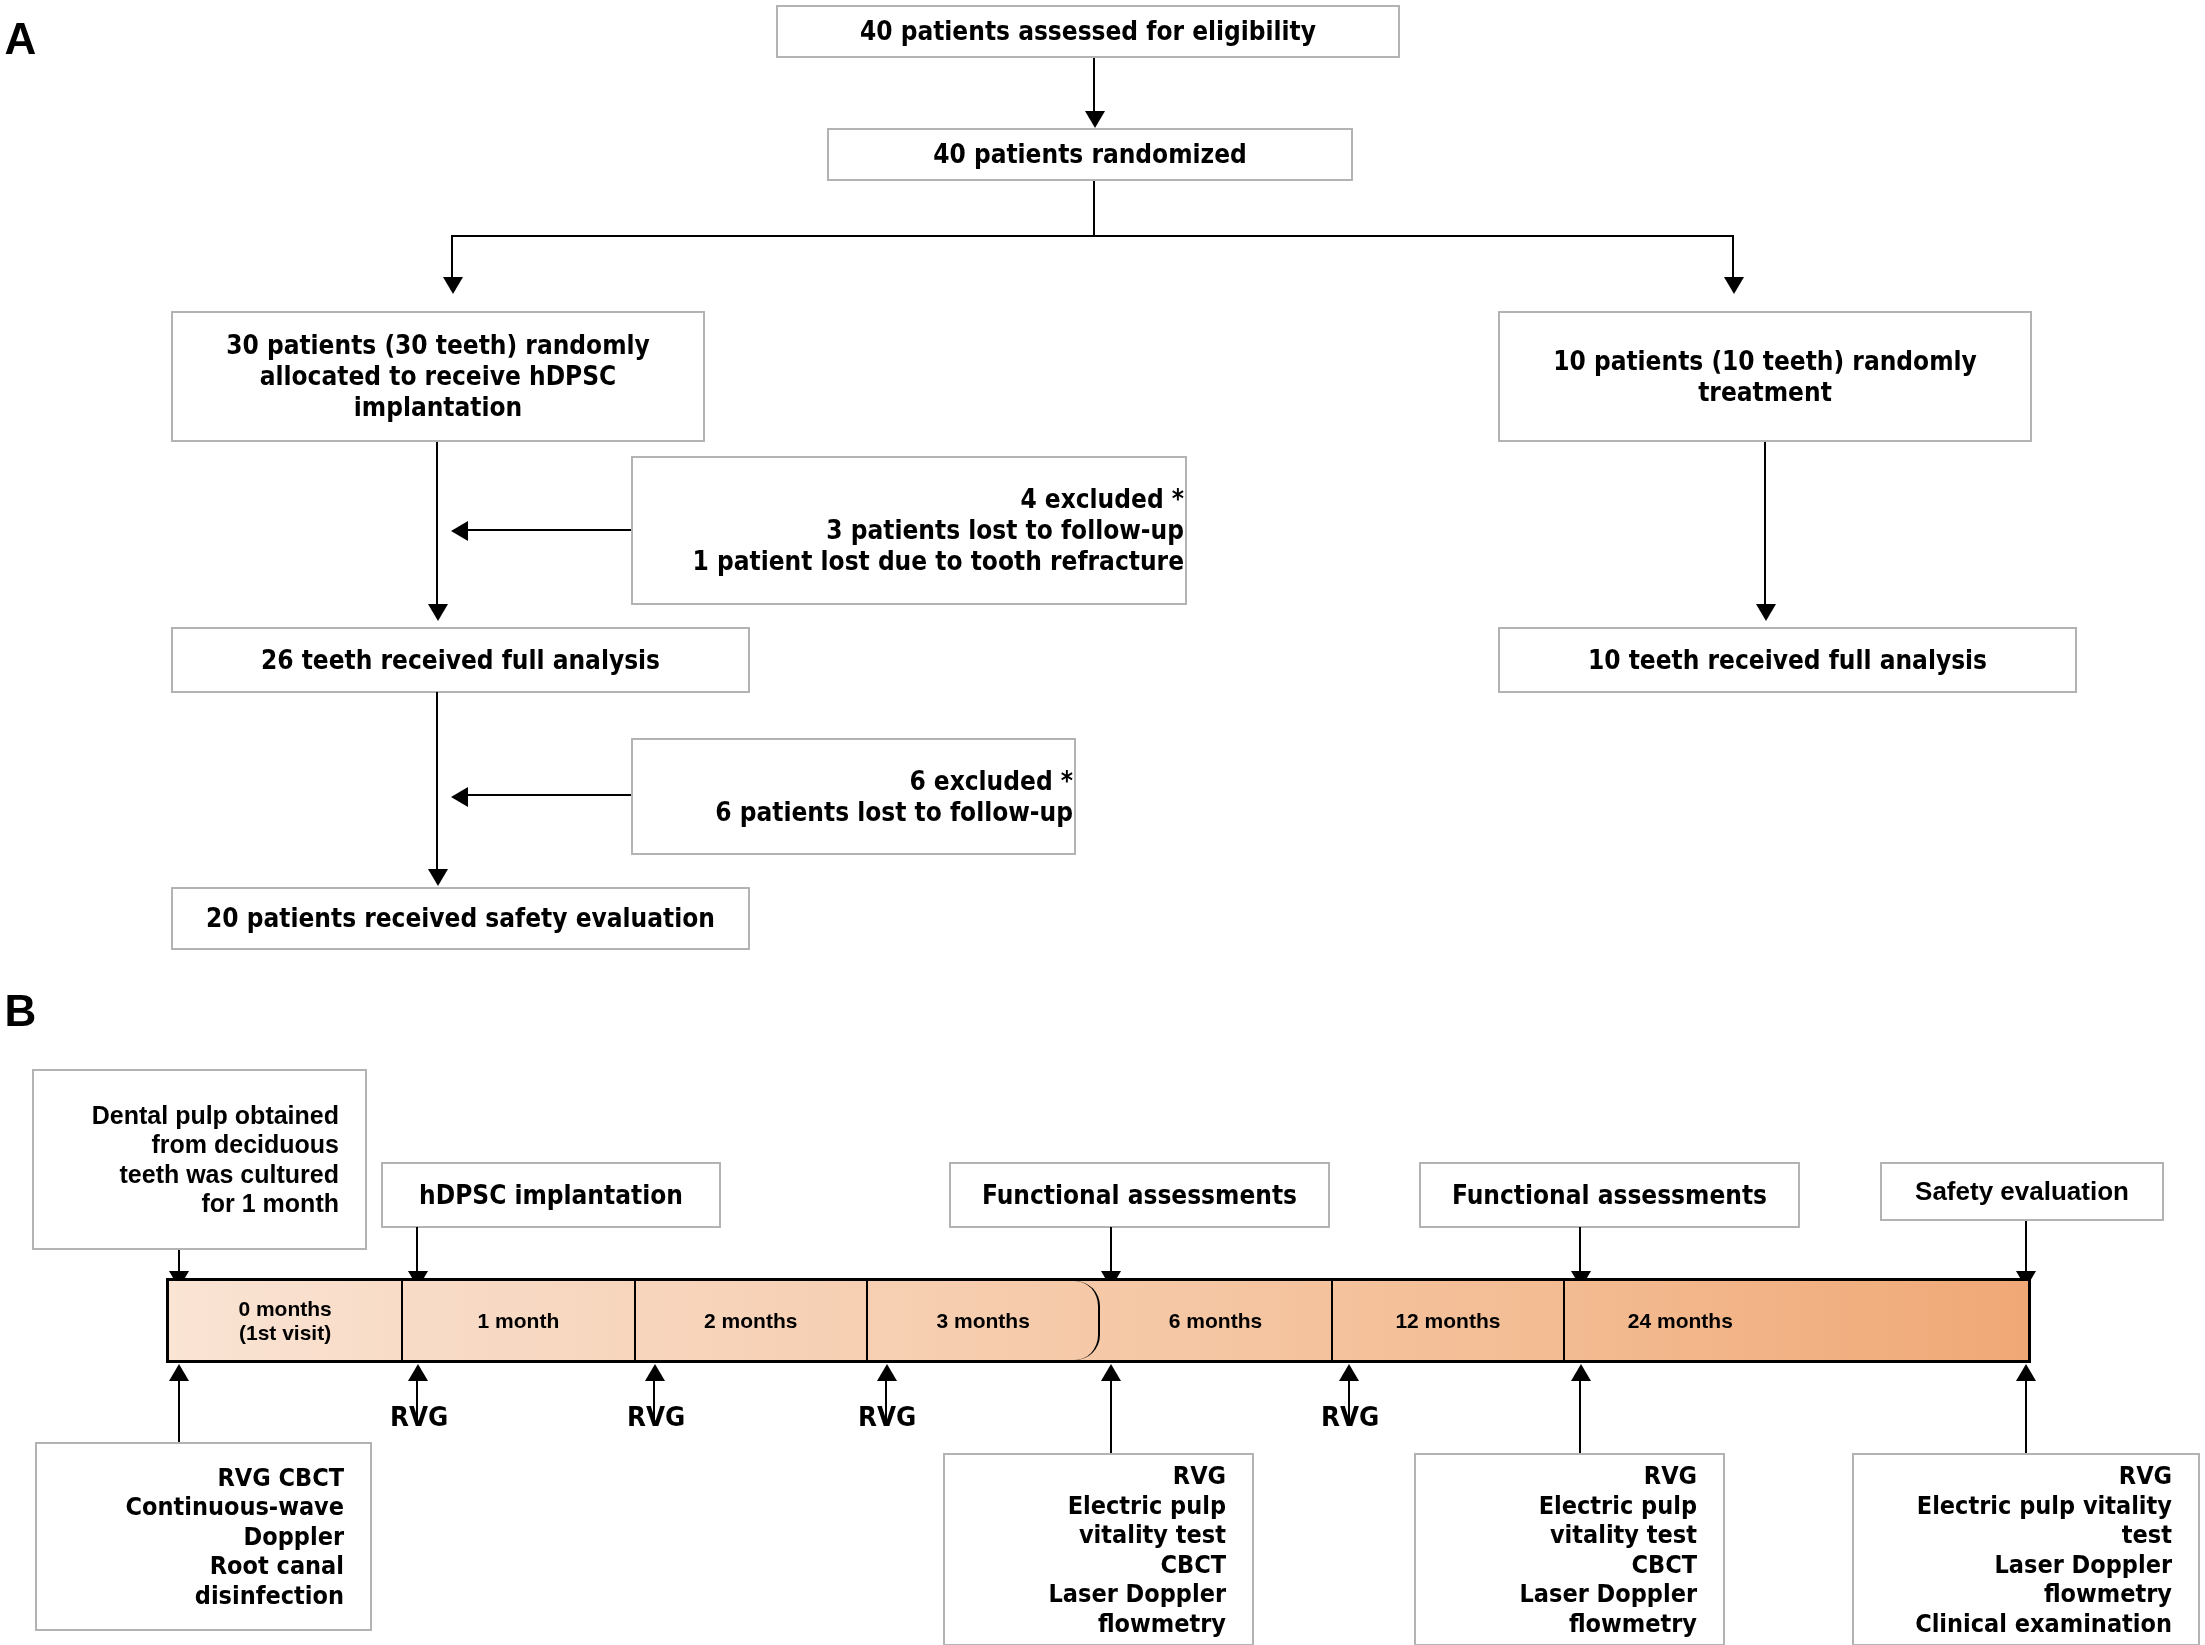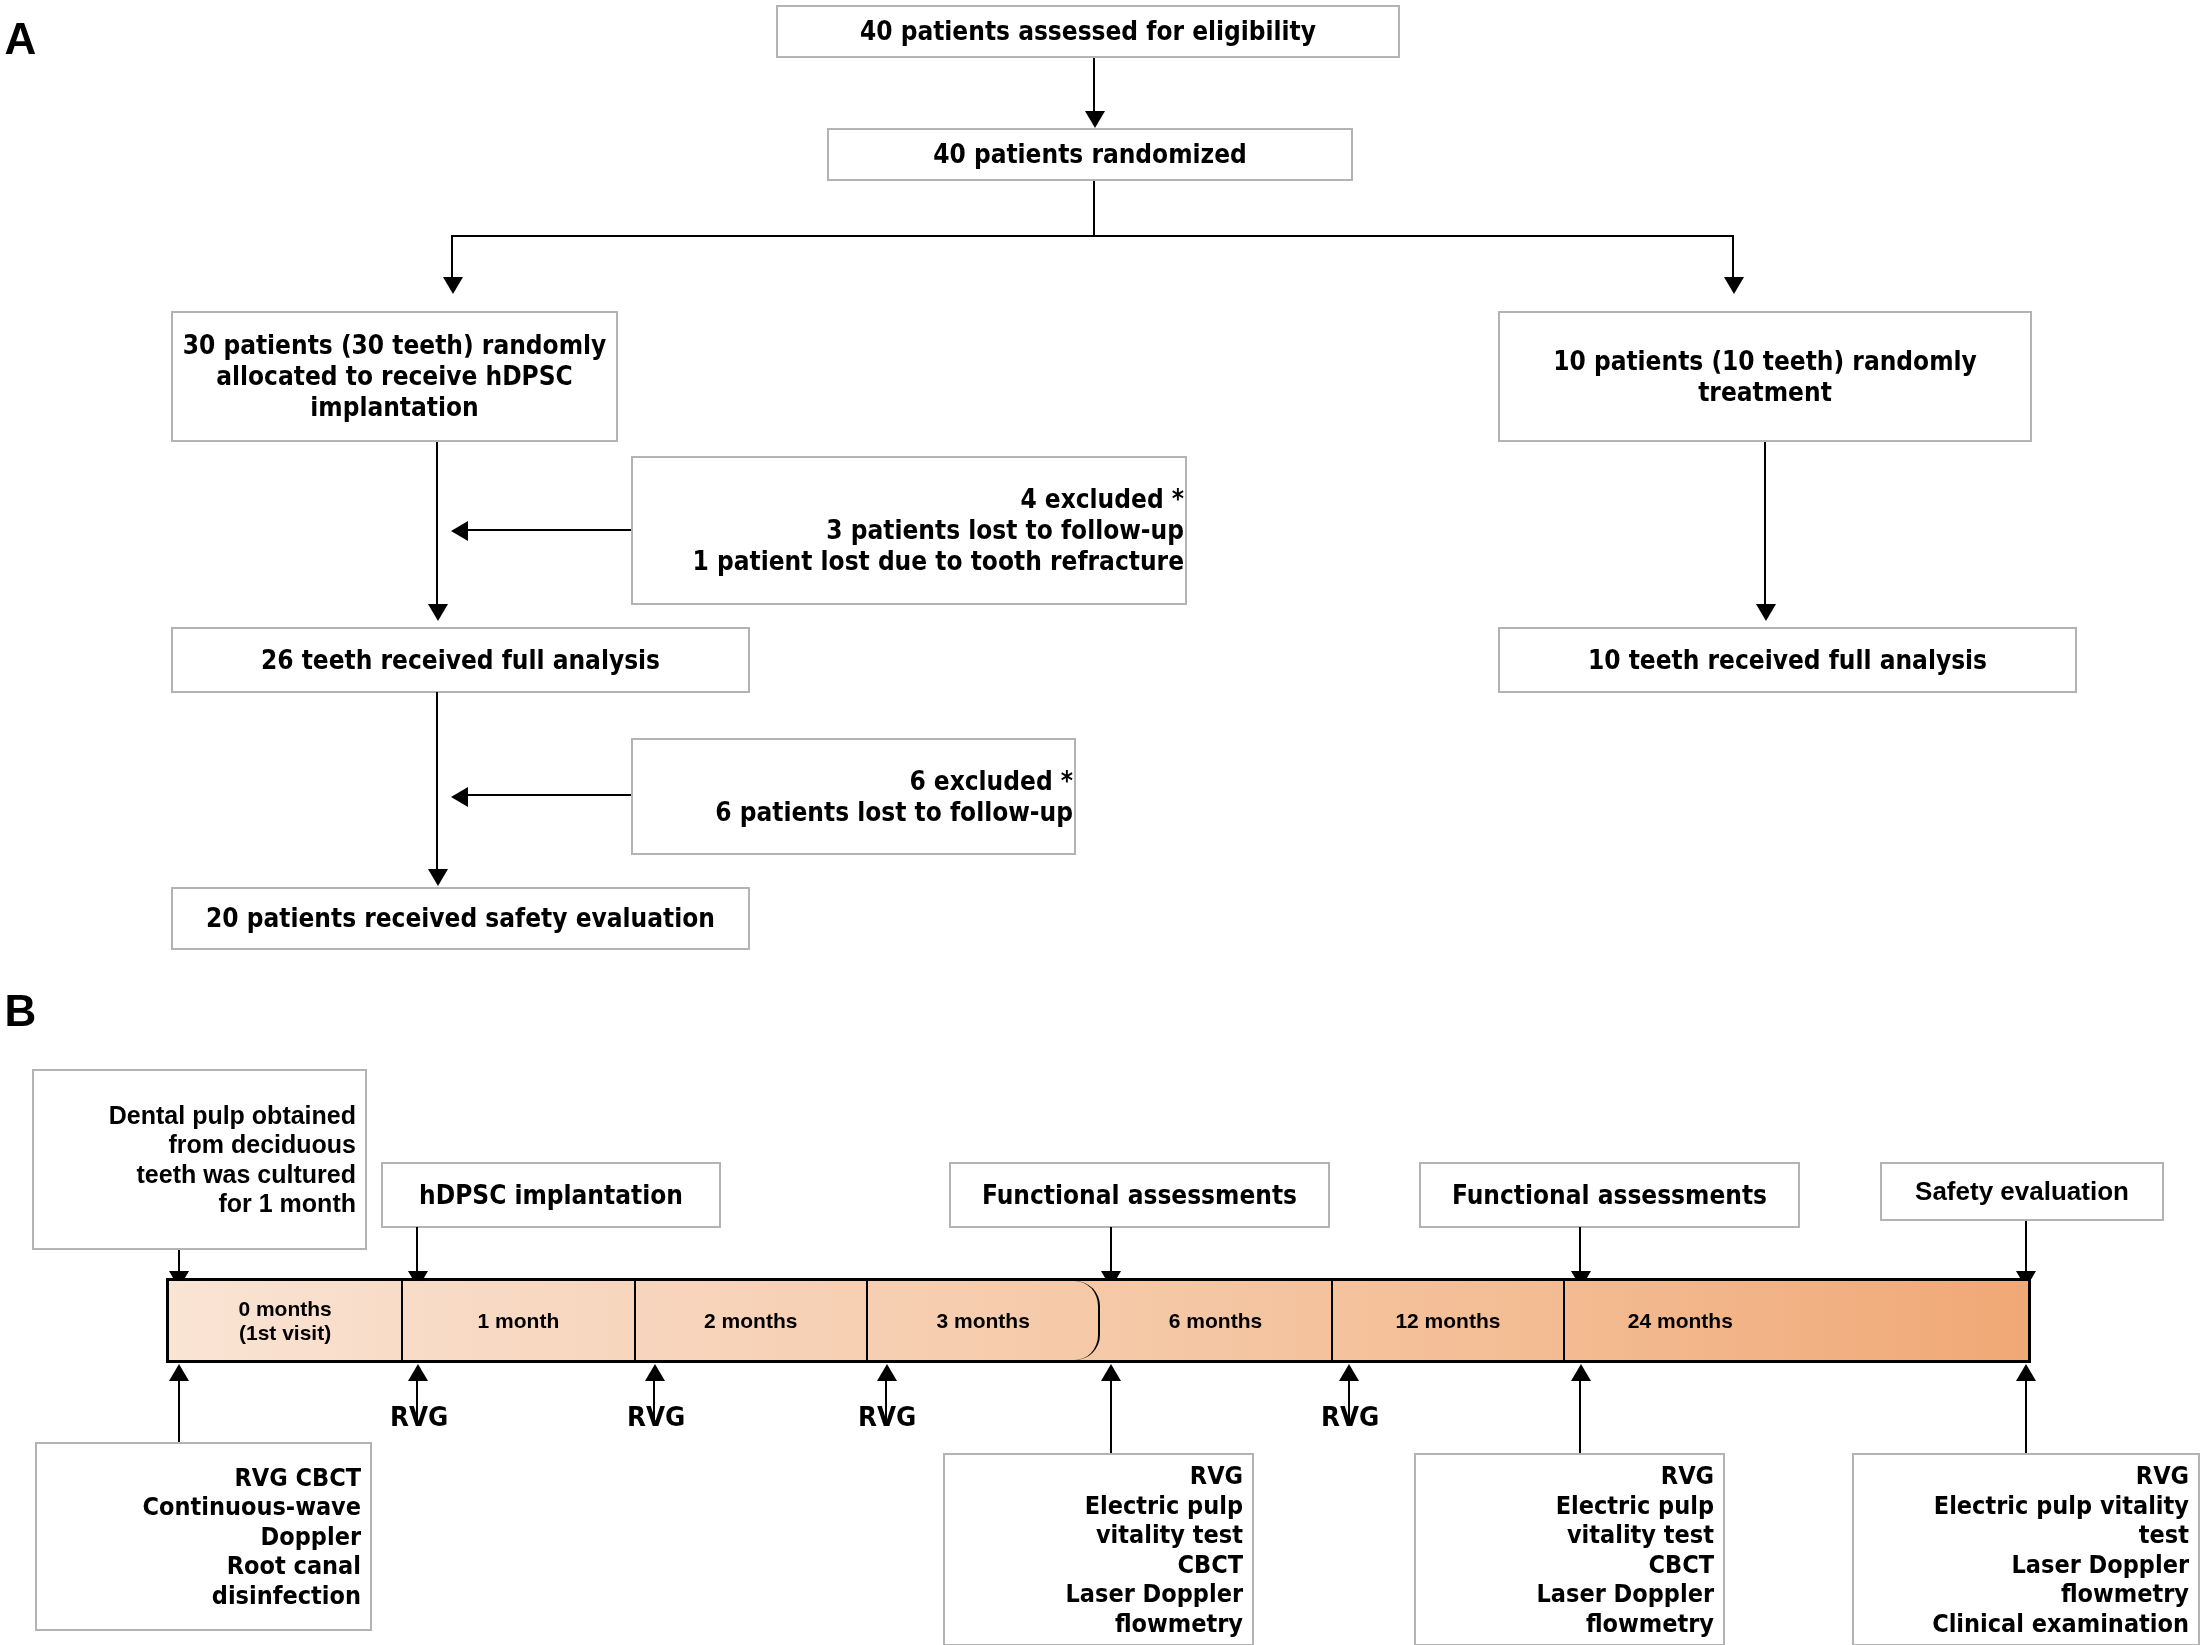--- a/index.html
+++ b/index.html
@@ -31,21 +31,21 @@
       border-top:17px solid #000;}
   .arrow-up{position:absolute;width:0;height:0;
       border-left:10px solid transparent;border-right:10px solid transparent;
       border-bottom:17px solid #000;}
   .arrow-left{position:absolute;width:0;height:0;
       border-top:10px solid transparent;border-bottom:10px solid transparent;
       border-right:17px solid #000;}
 
   
   .boxB{font-size:25px;}
-  .boxB .pad{padding:0 9px;width:100%;}
+  .boxB .pad{padding:0 26px;width:100%;}
   .boxB.top{font-size:26px;}
 
   .timeline{position:absolute;box-sizing:border-box;display:flex;
             border:3px solid #000;
             background:linear-gradient(90deg,#fae4d4 0%,#f8dcc8 12%,#f7d3b9 30%,#f5c8a6 52%,#f3bc93 74%,#f0a876 100%);}
   .seg{box-sizing:border-box;border-right:2.3px solid #000;display:flex;
        align-items:center;justify-content:center;text-align:center;
        font-weight:bold;font-size:21px;color:#000;line-height:1.12;}
   .seg:last-child{border-right:none;}
 
@@ -66,21 +66,21 @@
   <div class="pad">40 patients randomized</div>
 </div>
 
 <div class="vline" style="left:1093px;top:181px;height:55px;"></div>
 <div class="hline" style="left:451px;top:235px;width:1283px;"></div>
 <div class="vline" style="left:451px;top:235px;height:47px;"></div>
 <div class="arrow-down" style="left:443px;top:277px;"></div>
 <div class="vline" style="left:1732px;top:235px;height:47px;"></div>
 <div class="arrow-down" style="left:1724px;top:277px;"></div>
 
-<div class="box center boxA cond" style="left:171px;top:311px;width:447px;height:131px;">
+<div class="box center boxA cond" style="left:171px;top:311px;width:534px;height:131px;">
   <div class="pad">
     <div>30 patients (30 teeth) randomly</div>
     <div>allocated to receive hDPSC</div>
     <div>implantation</div>
   </div>
 </div>
 
 <div class="box center boxA cond" style="left:1498px;top:311px;width:534px;height:131px;">
   <div class="pad">
     <div>10 patients (10 teeth) randomly</div>

